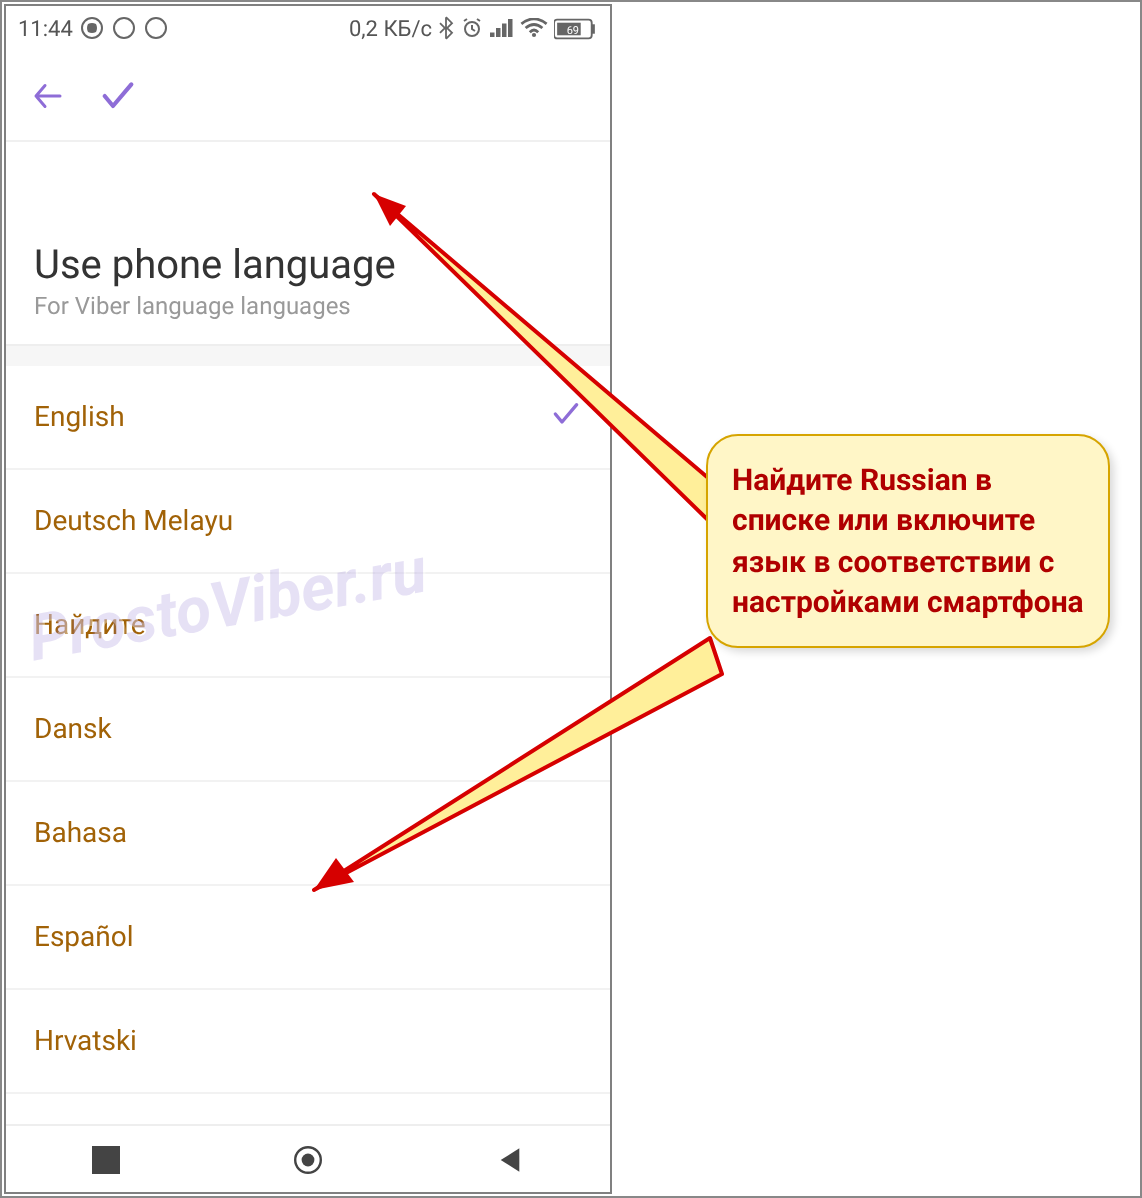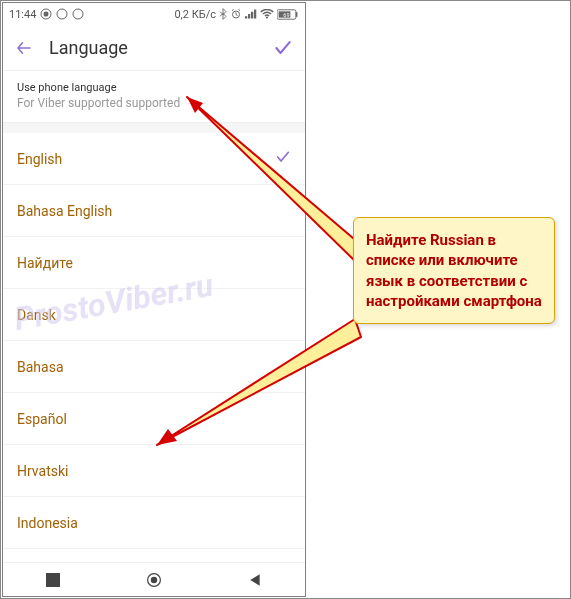--- a/index.html
+++ b/index.html
@@ -40,21 +40,21 @@
     gap: 16px;
     border-bottom: 1px solid #f0f0f0;
   }
   .header .title { font-size: 18px; color: #333; flex: 1; }
   .header .check { color: #8e6dd7; }
   .use-phone {
     padding: 10px 14px 12px;
     background: #fff;
     border-bottom: 1px solid #eee;
   }
-  .use-phone .t1 { font-size: 11px; color: #333; }
+  .use-phone .t1 { font-size: 20px; color: #333; margin-top: 39px; }
   .use-phone .t2 { font-size: 12px; color: #999; margin-top: 2px; }
   .gap { height: 10px; background: #f6f6f6; }
   .lang-list { }
   .lang-item {
     height: 52px;
     display: flex;
     align-items: center;
     padding: 0 14px;
     font-size: 14px;
     color: #a16207;
@@ -90,21 +90,21 @@
     pointer-events: none;
     text-shadow: 1px 1px 0 rgba(255,255,255,0.4);
   }
   .callout {
     position: absolute;
     left: 352px;
     top: 216px;
     width: 202px;
     background: #fff6c7;
     border: 1px solid #d6a400;
-    border-radius: 6px;
+    border-radius: 16px;
     padding: 12px 12px;
     font-size: 15px;
     line-height: 1.35;
     color: #b00000;
     font-weight: bold;
     box-shadow: 2px 2px 4px rgba(0,0,0,0.15);
   }
   .arrow {
     position: absolute;
     pointer-events: none;
@@ -154,43 +154,42 @@
           <rect x="2" y="3" width="15" height="8" fill="#666"></rect>
           <text x="12" y="10" font-size="7" fill="#fff" text-anchor="middle">69</text>
         </svg>
     </div>
   </div>
 
   <div class="header">
     <svg width="18" height="18" viewBox="0 0 24 24">
         <path d="M20 12 L4 12 M10 5 L4 12 L10 19" stroke="#8e6dd7" stroke-width="2" fill="none" stroke-linecap="round" stroke-linejoin="round"></path>
       </svg>
-    <span class="title">Language</span>
     <svg class="check" width="20" height="20" viewBox="0 0 24 24">
         <path d="M4 12 L9 18 L20 5" stroke="#8e6dd7" stroke-width="2.5" fill="none" stroke-linecap="round" stroke-linejoin="round"></path>
       </svg>
   </div>
 
   <div class="use-phone">
     <div class="t1">Use phone language</div>
-    <div class="t2">For Viber supported supported</div>
+    <div class="t2">For Viber language languages</div>
   </div>
   <div class="gap"></div>
 
   <div class="lang-list">
     <div class="lang-item">
       <span>English</span>
       <span class="sel">
         <svg width="16" height="16" viewBox="0 0 24 24">
             <path d="M4 12 L9 18 L20 5" stroke="#8e6dd7" stroke-width="2.5" fill="none" stroke-linecap="round" stroke-linejoin="round"></path>
           </svg>
       </span>
     </div>
     <div class="lang-item">
-        <span>Bahasa English</span>
+        <span>Deutsch Melayu</span>
       </div>
     <div class="lang-item">
         <span>Найдите</span>
       </div>
     <div class="lang-item">
         <span>Dansk</span>
       </div>
     <div class="lang-item">
         <span>Bahasa</span>
       </div>

